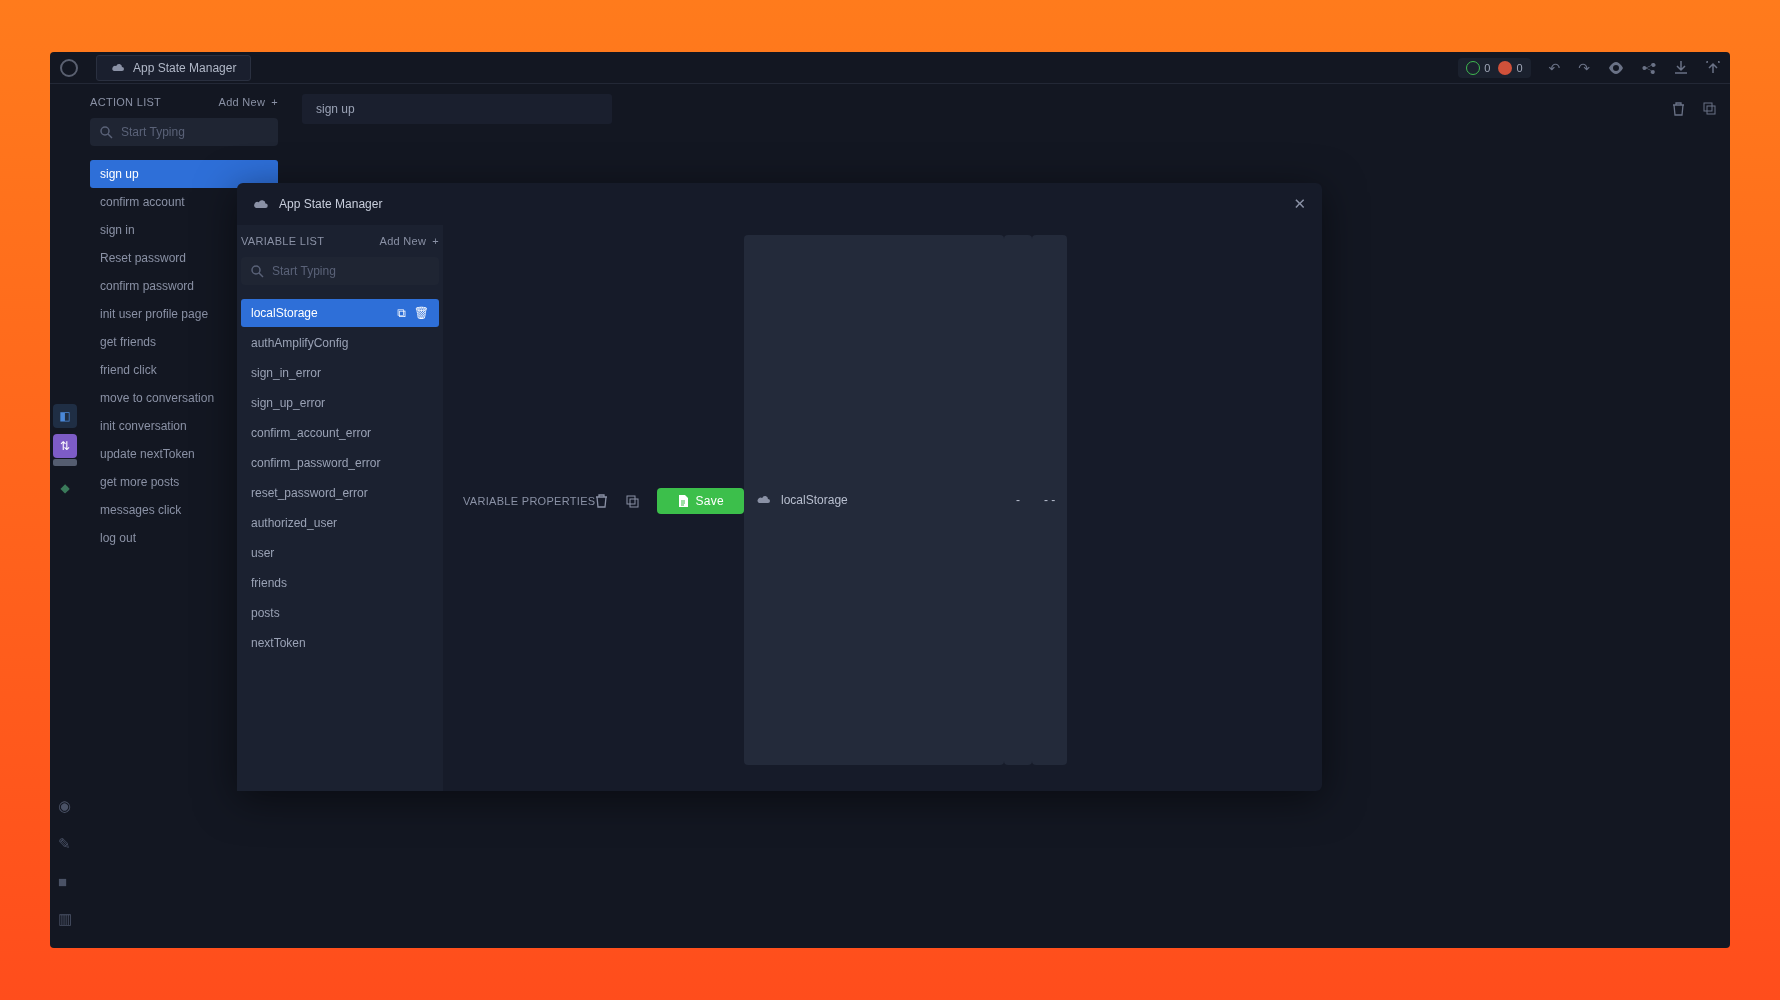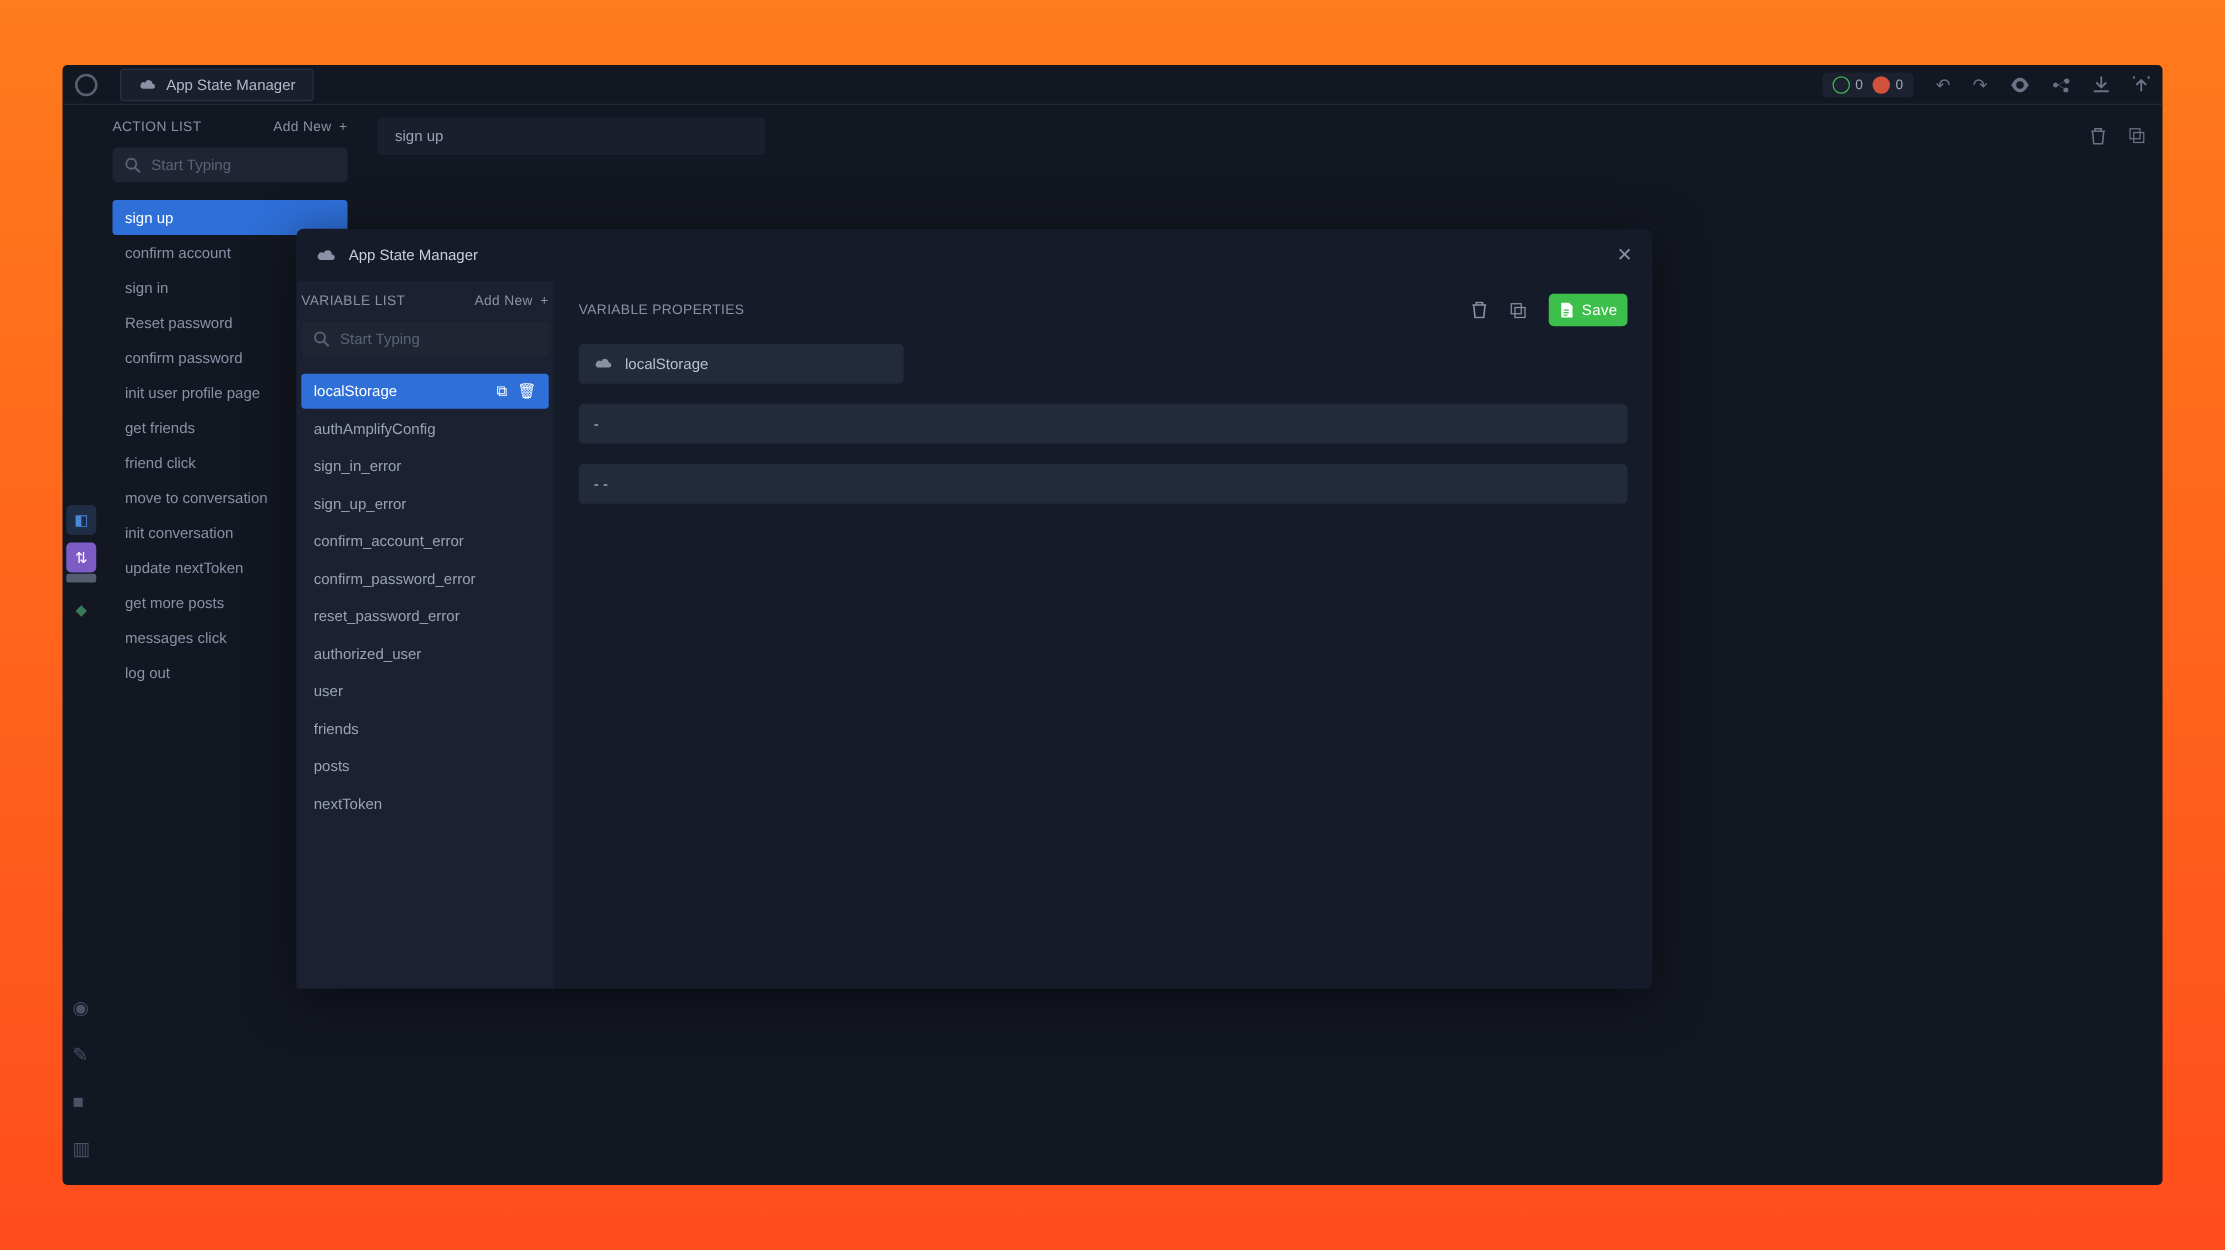--- a/index.html
+++ b/index.html
@@ -48,24 +48,24 @@
 .modal-head{display:flex;align-items:center;gap:10px;padding:12px 16px;font-size:12px;color:#c8cedc}
 .modal-head .cloud{color:#8a91a5}
 .modal-head .mclose{margin-left:auto;color:#8a91a5;cursor:pointer;font-size:15px}
 .modal-body{flex:1;display:flex;overflow:hidden}
 .varcol{width:206px;background:#1b2130;padding:10px 4px;display:flex;flex-direction:column}
 .vlist{display:flex;flex-direction:column;gap:2px}
 .vitem{padding:7px 10px;font-size:12px;color:#9aa2b5;border-radius:3px;cursor:pointer;display:flex;align-items:center}
 .vitem.sel{background:#2e6fd8;color:#fff}
 .vitem.sel .rowicons{margin-left:auto;display:flex;gap:8px;font-size:12px}
 .rowicons{display:none}
-.propcol{flex:1;padding:10px 20px;display:flex;flex-direction:column}
+.propcol{flex:1;padding:10px 20px;display:flex;flex-direction:row}
 .prop-head{display:flex;align-items:center;font-size:11px;color:#8a91a5;letter-spacing:.3px;margin-bottom:14px}
 .prop-head .phr{margin-left:auto;display:flex;align-items:center;gap:18px}
-.savebtn{background:#3cbf4b;color:#fff;padding:6px 8px;border-radius:4px;font-size:12px;display:flex;align-items:center;gap:6px;cursor:pointer}
+.savebtn{background:#3cbf4b;color:#fff;padding:6px 20px;border-radius:4px;font-size:12px;display:flex;align-items:center;gap:6px;cursor:pointer}
 .fld-label{font-size:11px;color:#c5cbda;margin-bottom:7px}
 .fld{background:#232a3a;border-radius:4px;padding:9px 12px;font-size:12px;color:#b8bfcf;margin-bottom:16px;display:flex;align-items:center;gap:10px;min-height:32px}
 .fld.small{width:260px}
 .fld.dd{justify-content:space-between}
 .fld.big{min-height:30px}
 svg{display:block}
 </style>
 </head>
 <body>
 

